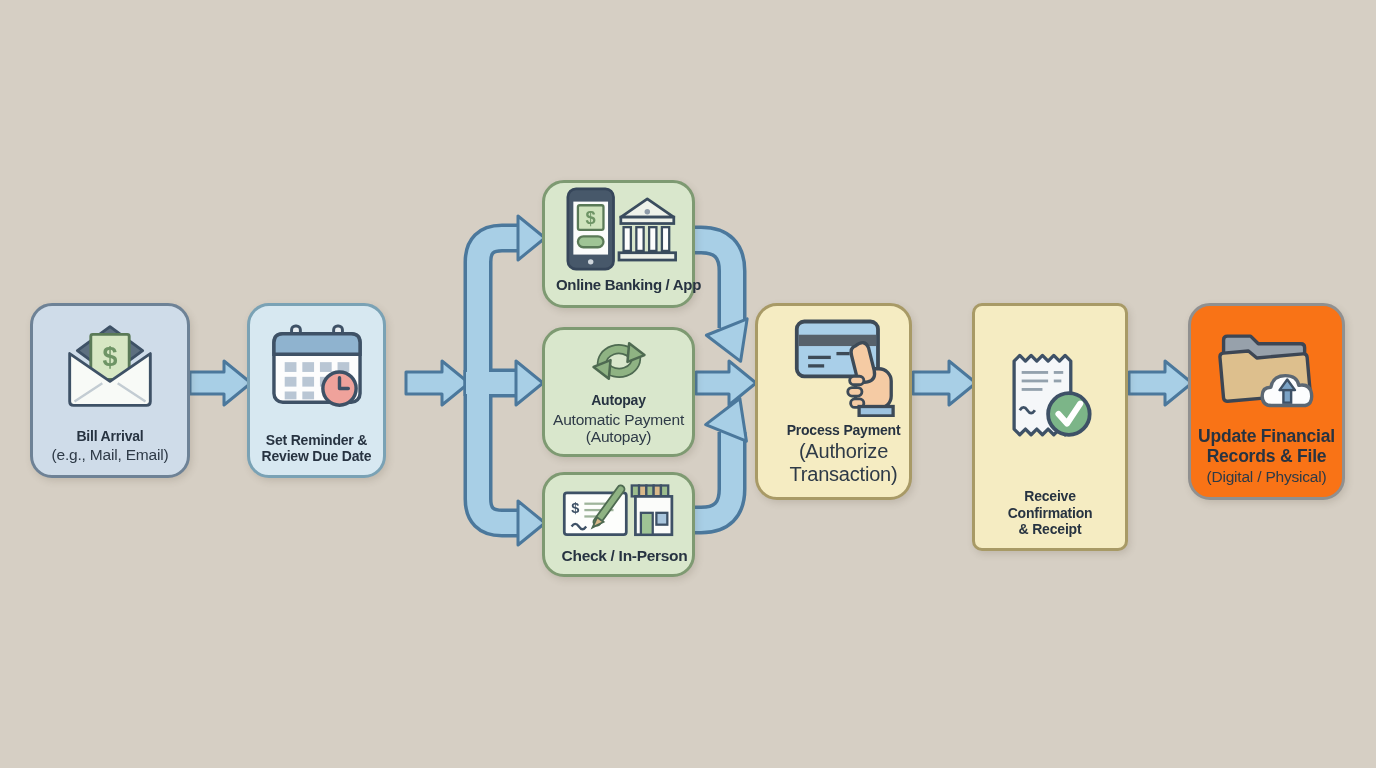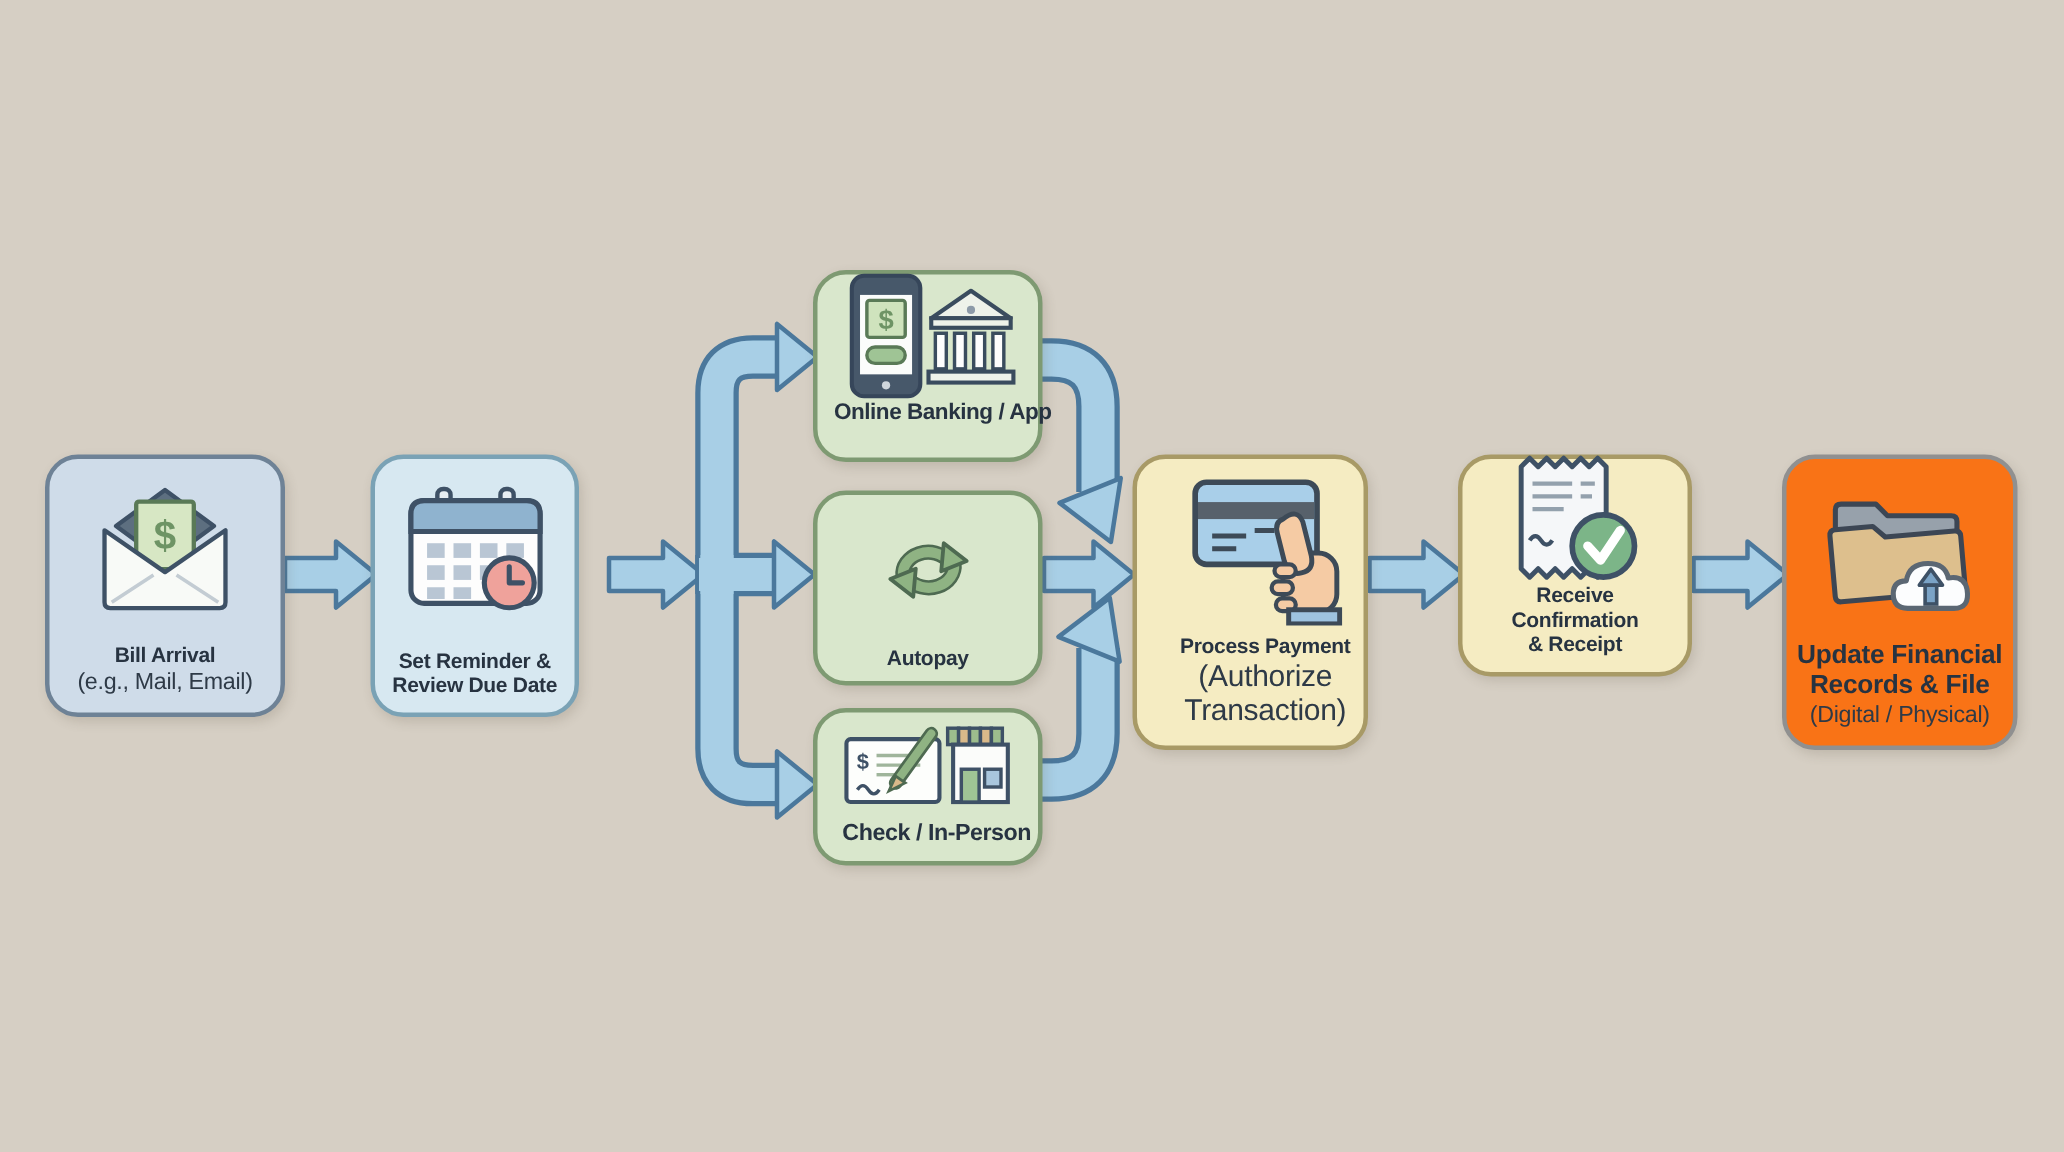--- a/index.html
+++ b/index.html
@@ -120,21 +120,21 @@
         <rect x="64" y="33" width="58" height="7" fill="#eef2ea" stroke="#3a4c5e" stroke-width="3"></rect>
         <g fill="#fdfdfd" stroke="#3a4c5e" stroke-width="2.5">
           <rect x="67" y="44" width="8" height="26"></rect>
             <rect x="81" y="44" width="8" height="26"></rect>
             <rect x="95" y="44" width="8" height="26"></rect>
             <rect x="109" y="44" width="8" height="26"></rect>
         </g>
         <rect x="62" y="72" width="62" height="8" fill="#eef2ea" stroke="#3a4c5e" stroke-width="3"></rect>
       </svg>
     </div>
-    <div class="txt" style="padding-bottom:22px;margin-left:20px;">
+    <div class="txt" style="padding-bottom:12px;margin-left:20px;">
       <span class="title sm">Online Banking / App</span>
     </div>
   </div>
 
   <div class="node green" style="left:542px;top:327px;width:153px;height:130px;">
     <div class="icon">
       <svg width="86" height="56" viewBox="0 0 88 66">
         <g fill="none" stroke="#4e6a51" stroke-width="12">
           <path d="M24 38 A20 17 0 0 1 60 26"></path>
           <path d="M64 28 A20 17 0 0 1 28 40"></path>
@@ -142,20 +142,22 @@
         <g fill="none" stroke="#8fb383" stroke-width="8">
           <path d="M24 38 A20 17 0 0 1 60 26"></path>
           <path d="M64 28 A20 17 0 0 1 28 40"></path>
         </g>
         <polygon points="56,12 74,26 54,34" fill="#8fb383" stroke="#4e6a51" stroke-width="3" stroke-linejoin="round"></polygon>
         <polygon points="32,54 14,40 34,32" fill="#8fb383" stroke="#4e6a51" stroke-width="3" stroke-linejoin="round"></polygon>
       </svg>
     </div>
     <div class="txt" style="padding-bottom:8px;">
       <span class="title">Autopay</span>
+      <span class="subtitle">Automatic Payment
+(Autopay)</span>
     </div>
   </div>
 
   <div class="node green" style="left:542px;top:472px;width:153px;height:105px;">
     <div class="icon">
       <svg width="118" height="62" viewBox="0 0 124 68">
         <rect x="2" y="14" width="68" height="46" rx="3" fill="#fdfefc" stroke="#3e5166" stroke-width="3"></rect>
         <text x="14" y="36" font-size="16" font-weight="bold" fill="#3e5166" text-anchor="middle" font-family="Liberation Sans,sans-serif">$</text>
         <g stroke="#9fb59b" stroke-width="2.5">
           <line x1="24" y1="26" x2="56" y2="26"></line>
@@ -203,21 +205,21 @@
         <rect x="70" y="100" width="36" height="10" fill="#9ec3e0" stroke="#3d4a57" stroke-width="3.5"></rect>
       </svg>
     </div>
     <div class="txt">
       <span class="title">Process Payment</span>
       <span class="subtitle" style="font-size:20px;">(Authorize
 Transaction)</span>
     </div>
   </div>
 
-  <div class="node yellow" style="left:972px;top:303px;width:156px;height:148px;">
+  <div class="node yellow" style="left:972px;top:303px;width:156px;height:248px;border-radius:10px;">
     <div class="icon">
       <svg width="102" height="100" viewBox="0 0 108 104">
         <path d="M16 14 L22 8 L28 14 L34 8 L40 14 L46 8 L52 14 L58 8 L64 14 L70 8 L76 14 L76 86 L70 92 L64 86 L58 92 L52 86 L46 92 L40 86 L34 92 L28 86 L22 92 L16 86 Z" fill="#f5f7f9" stroke="#3e5166" stroke-width="3.5" stroke-linejoin="round"></path>
         <g stroke="#93a1ad" stroke-width="3">
           <line x1="24" y1="26" x2="52" y2="26"></line>
             <line x1="58" y1="26" x2="68" y2="26"></line>
           <line x1="24" y1="35" x2="52" y2="35"></line>
             <line x1="58" y1="35" x2="66" y2="35"></line>
           <line x1="24" y1="44" x2="46" y2="44"></line>
         </g>

